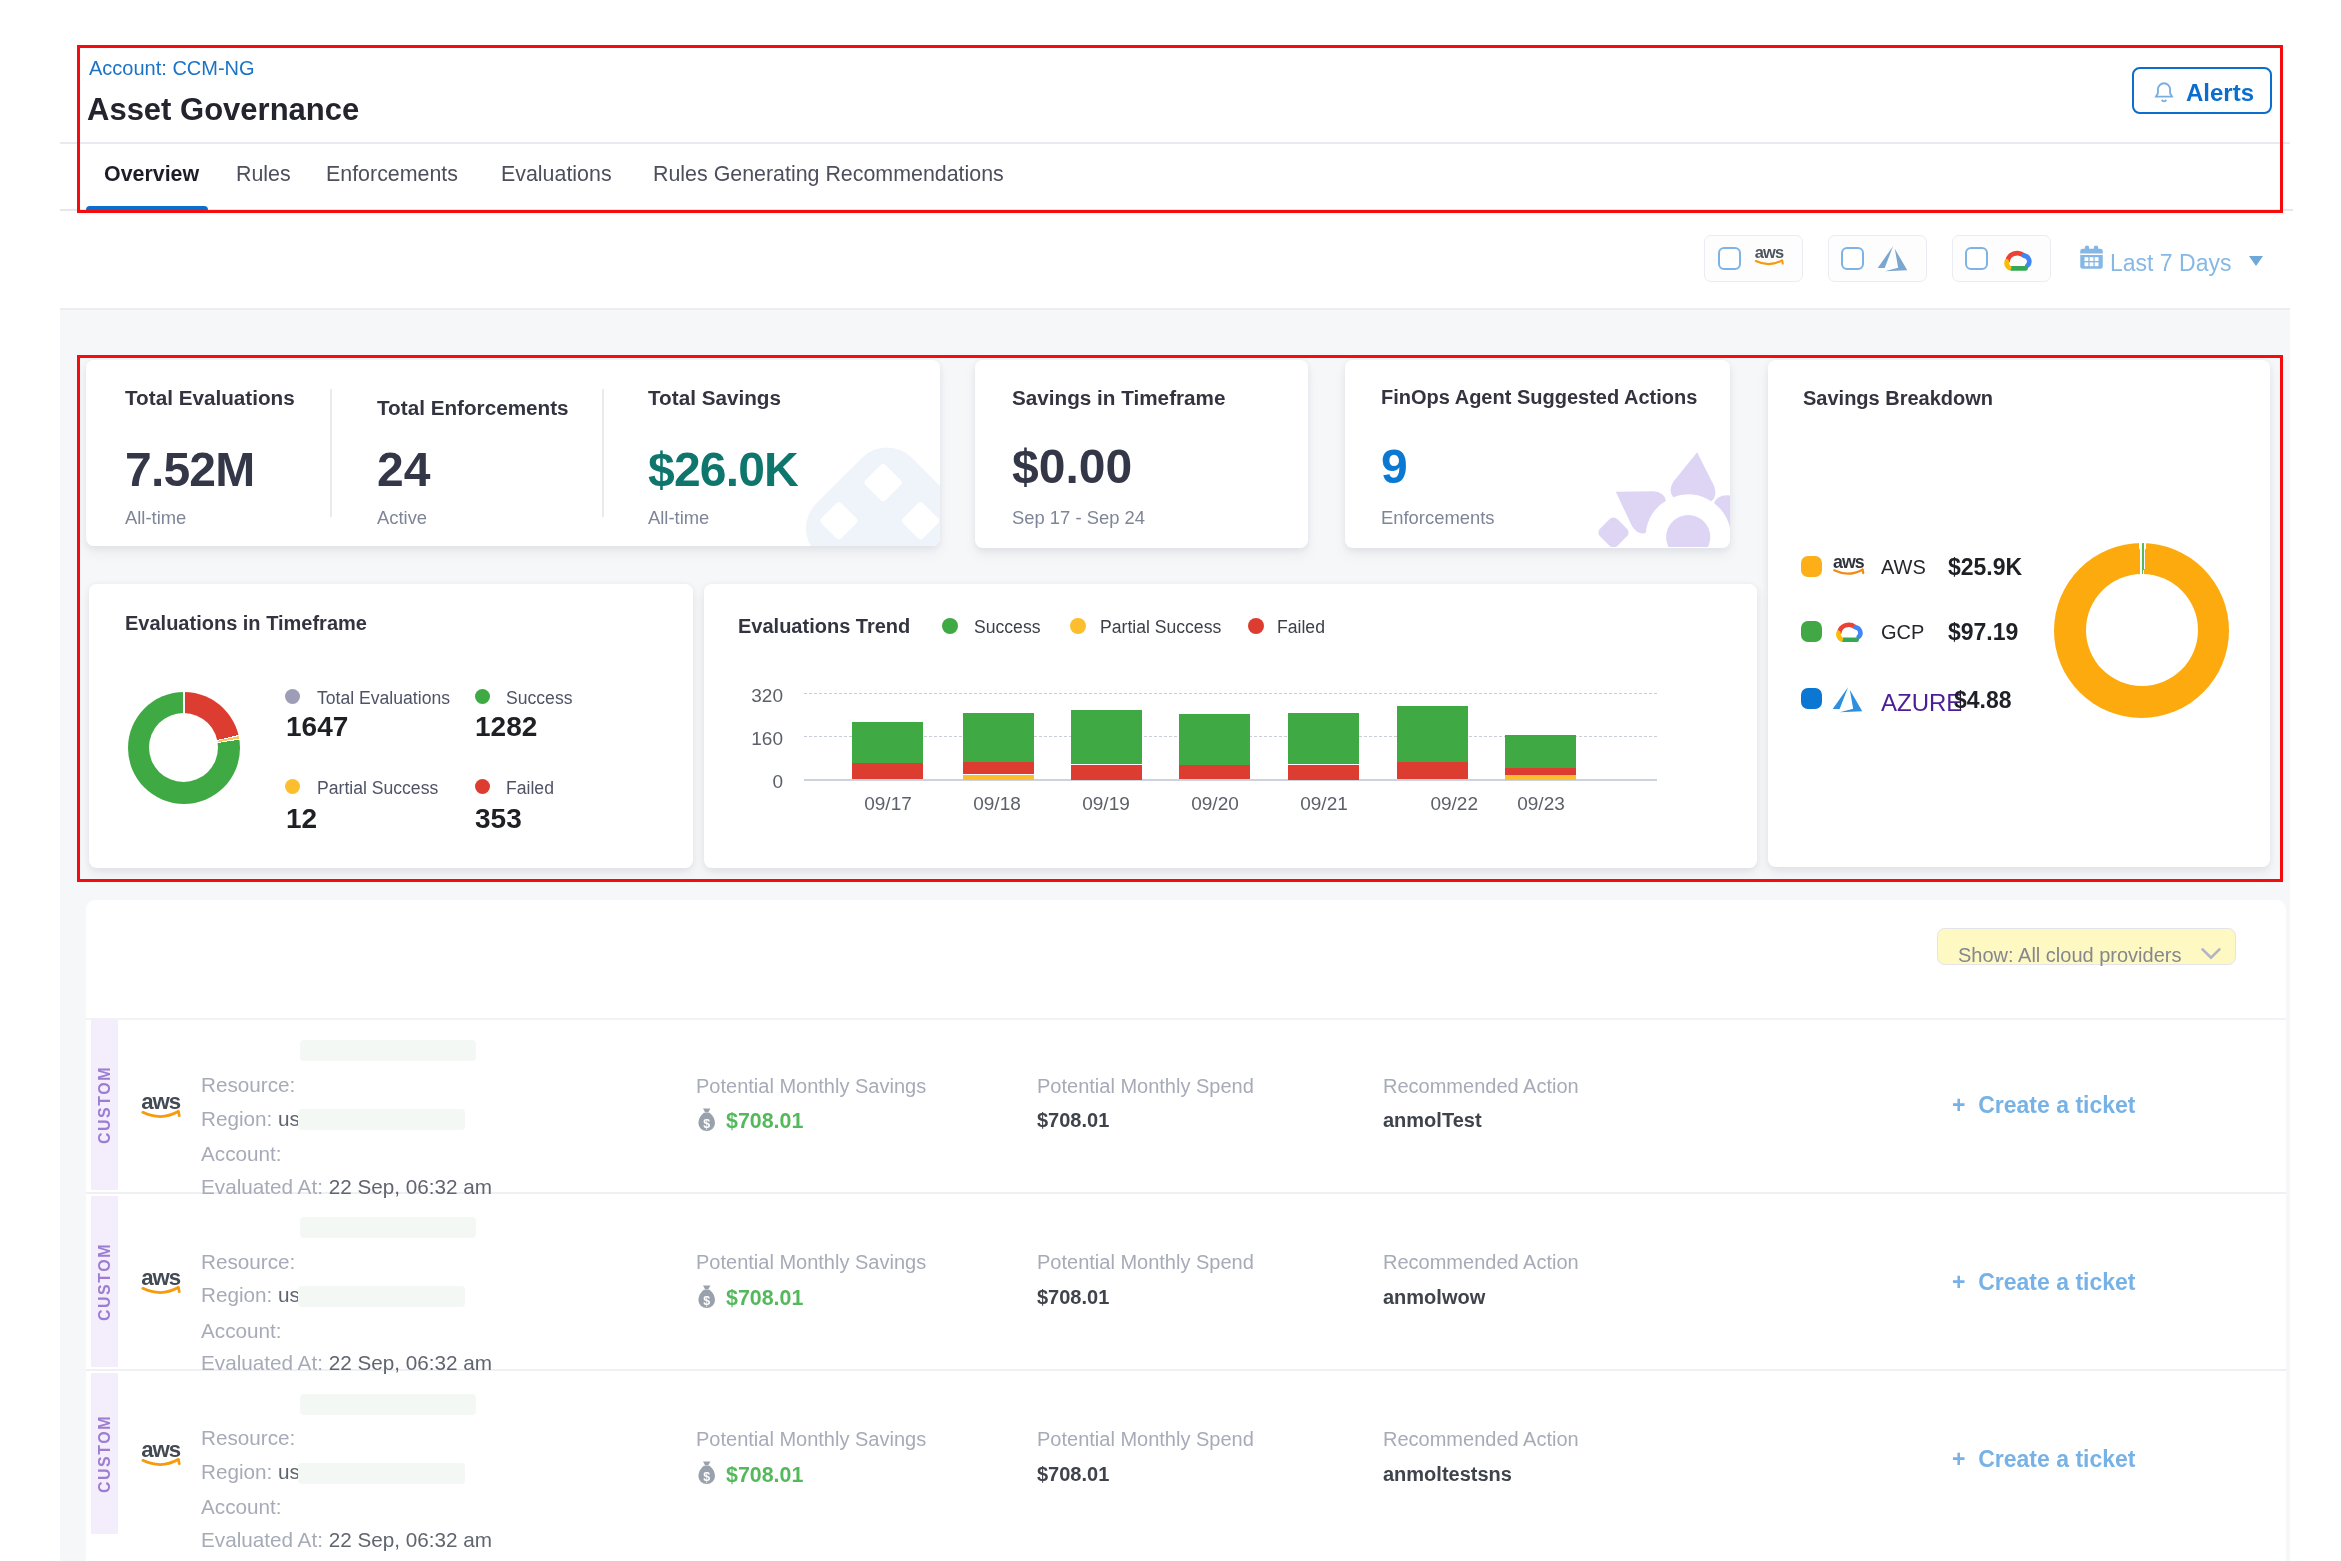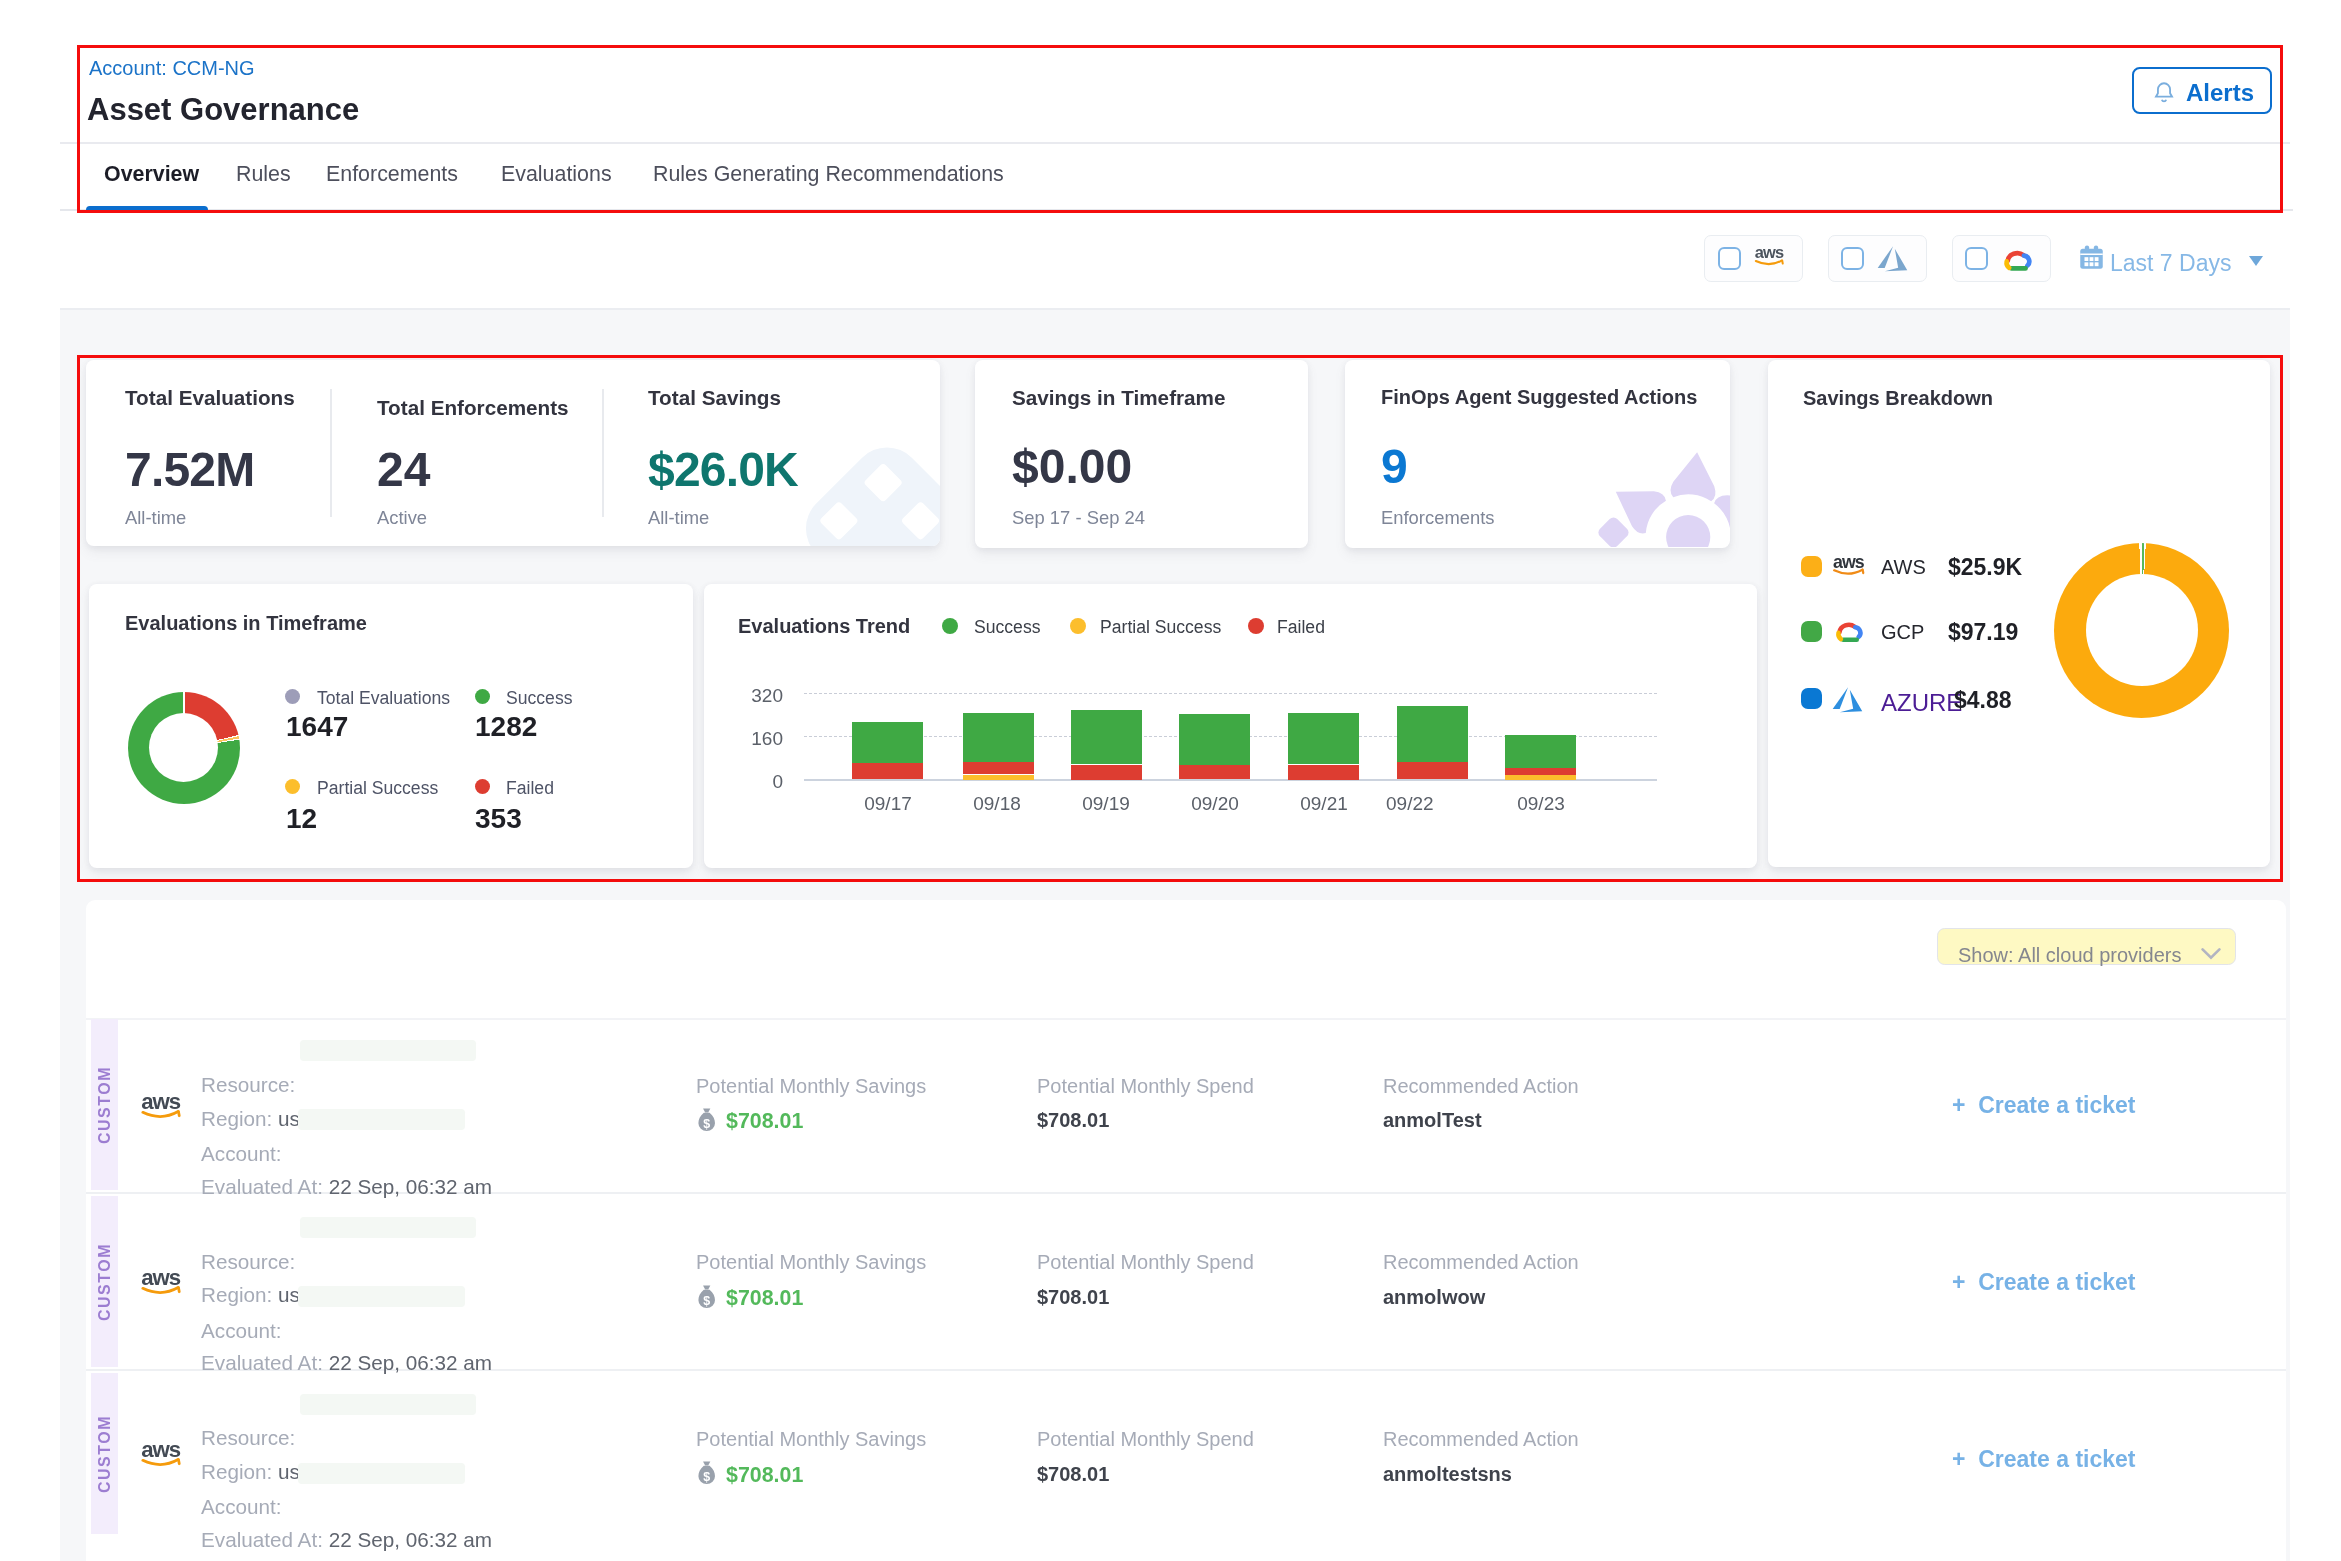--- a/index.html
+++ b/index.html
@@ -200,21 +200,21 @@
   <div class="abs" style="left:1397px; top:762px; width:71px; height:17px; background:#dd3d31;"></div>
   <div class="abs" style="left:1505px; top:735px; width:71px; height:33px; background:#3fa944;"></div>
   <div class="abs" style="left:1505px; top:768px; width:71px; height:6.9px; background:#dd3d31;"></div>
   <div class="abs" style="left:1505px; top:775px; width:71px; height:4.6px; background:#fcbe2c;"></div>
 
   <div class="abs" style="left:842px; top:793px; width:92px; text-align:center; font-size:19px; color:#5b6069;">09/17</div>
   <div class="abs" style="left:951px; top:793px; width:92px; text-align:center; font-size:19px; color:#5b6069;">09/18</div>
   <div class="abs" style="left:1060px; top:793px; width:92px; text-align:center; font-size:19px; color:#5b6069;">09/19</div>
   <div class="abs" style="left:1169px; top:793px; width:92px; text-align:center; font-size:19px; color:#5b6069;">09/20</div>
   <div class="abs" style="left:1278px; top:793px; width:92px; text-align:center; font-size:19px; color:#5b6069;">09/21</div>
-  <div class="abs" style="left:1386px; top:793px; width:92px; text-align:left; font-size:19px; color:#5b6069;">09/22</div>
+  <div class="abs" style="left:1386px; top:793px; width:92px; text-align:right; font-size:19px; color:#5b6069;">09/22</div>
   <div class="abs" style="left:1495px; top:793px; width:92px; text-align:center; font-size:19px; color:#5b6069;">09/23</div>
 
   <div class="abs" style="left:1803px; top:387px; font-size:20px; font-weight:bold; color:#33343f;">Savings Breakdown</div>
   <div class="abs" style="left:1801px; top:556px; width:21.4px; height:21.4px; border-radius:6.9px; background:#fcaf17;"></div>
   <svg class="abs" style="left:1831px; top:551px;" width="37" height="24.5" viewBox="0 0 60 40">
     <text x="3" y="27" font-family="Liberation Sans, sans-serif" font-size="29" font-weight="bold" fill="#30353c" letter-spacing="-1.5">aws</text>
     <path d="M5 31.5 Q 29 43 51 30.5" fill="none" stroke="#f08b16" stroke-width="3.6" stroke-linecap="round"></path>
     <path d="M51.5 30.5 l 1 5.5" fill="none" stroke="#f08b16" stroke-width="3.6" stroke-linecap="round"></path>
   </svg>
   <div class="abs" style="left:1881px; top:556px; font-size:20px; color:#26272e;">AWS</div>

